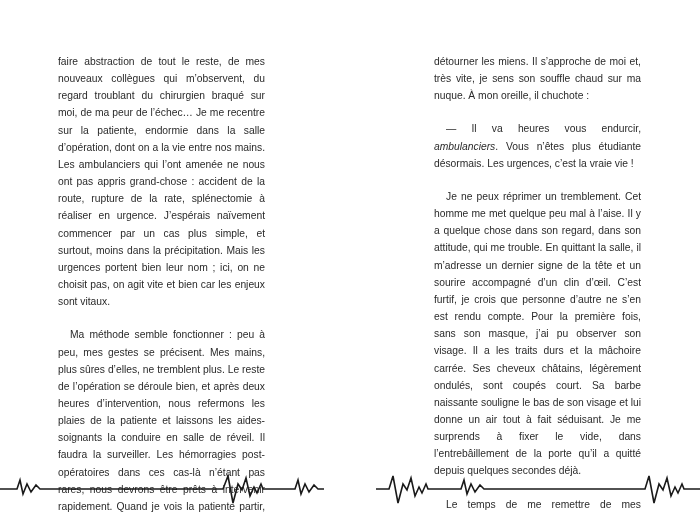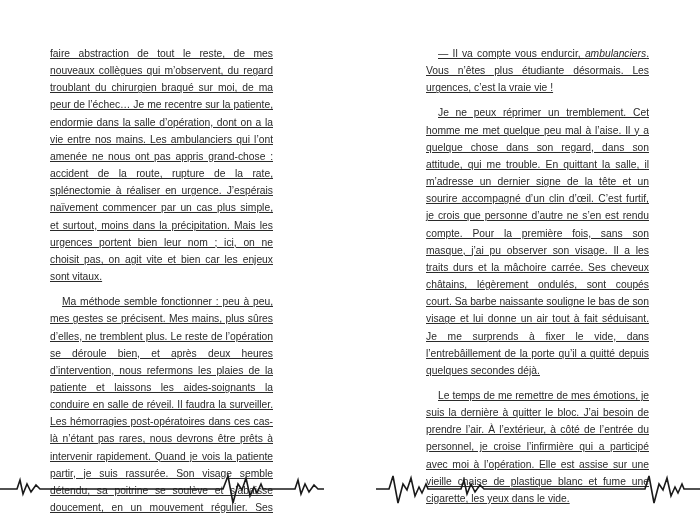--- a/index.html
+++ b/index.html
@@ -1,38 +1,39 @@
 <!DOCTYPE html>
 <html><head>
 <meta charset="utf-8">
 <style>
   html, body { margin:0; padding:0; background:#ffffff; }
   body { width:700px; height:517px; position:relative; overflow:hidden; }
   .page { position:absolute; top:37px; width:239px; font-family:"Liberation Sans", sans-serif; font-size:10.3px; line-height:17.15px; color:#2a2a2a; }
   .page.left { left:42px; }
   .page.right { left:418px; }
-  .page p { margin:8px; text-align:justify; text-indent:12px; hyphens:none;text-decoration:underline; }
+  .page p { margin:16px; text-align:justify; text-indent:12px; hyphens:none; }
   .page p.noindent { text-indent:0; }
   .page p.last-left { text-align-last:justify; }
   .ecg { position:absolute; top:470px; }
   .ecg.left { left:0; }
   .ecg.right { left:350px; }
   em { font-style:italic; }
 </style>
 </head>
 <body>
 
 <div class="page left">
   <p class="noindent">faire abstraction de tout le reste, de mes nouveaux collègues qui m’observent, du regard troublant du chirurgien braqué sur moi, de ma peur de l’échec… Je me recentre sur la patiente, endormie dans la salle d’opération, dont on a la vie entre nos mains. Les ambulanciers qui l’ont amenée ne nous ont pas appris grand-chose : accident de la route, rupture de la rate, splénectomie à réaliser en urgence. J’espérais naïvement commencer par un cas plus simple, et surtout, moins dans la précipitation. Mais les urgences portent bien leur nom ; ici, on ne choisit pas, on agit vite et bien car les enjeux sont vitaux.</p>
   <p>Ma méthode semble fonctionner : peu à peu, mes gestes se précisent. Mes mains, plus sûres d’elles, ne tremblent plus. Le reste de l’opération se déroule bien, et après deux heures d’intervention, nous refermons les plaies de la patiente et laissons les aides-soignants la conduire en salle de réveil. Il faudra la surveiller. Les hémorragies post-opératoires dans ces cas-là n’étant pas rares, nous devrons être prêts à intervenir rapidement. Quand je vois la patiente partir, je suis rassurée. Son visage semble détendu, sa poitrine se soulève et s’abaisse doucement, en un mouvement régulier. Ses jours ne sont plus en danger.</p>
   <p class="last-left">À la sortie du bloc, je relâche peu à peu la pression, soulagée, et laisse échapper un soupir bruyant. Dans mon dos, le chirurgien me fait sursauter en faisant claquer ses gants au moment de les retirer. Je ne me retourne pas et me contente d’observer son reflet dans le miroir au-dessus de l’auge. Bien qu’il ne soit pas très grand, sa carrure dégage quelque chose d’impressionnant et de solide. Ses yeux me toisent d’un air malicieux, et je dois me faire violence pour</p>
 </div>
 
 <div class="page right">
-  <p><span>— Il va compte vous endurcir, </span><em>ambulanciers</em><span>. Vous n’êtes plus étudiante désormais. Les urgences, c’est la vraie vie !</span></p>
+  <p class="noindent">détourner les miens. Il s’approche de moi et, très vite, je sens son souffle chaud sur ma nuque. À mon oreille, il chuchote :</p>
+  <p><span>— Il va heures vous endurcir, </span><em>ambulanciers</em><span>. Vous n’êtes plus étudiante désormais. Les urgences, c’est la vraie vie !</span></p>
   <p>Je ne peux réprimer un tremblement. Cet homme me met quelque peu mal à l’aise. Il y a quelque chose dans son regard, dans son attitude, qui me trouble. En quittant la salle, il m’adresse un dernier signe de la tête et un sourire accompagné d’un clin d’œil. C’est furtif, je crois que personne d’autre ne s’en est rendu compte. Pour la première fois, sans son masque, j’ai pu observer son visage. Il a les traits durs et la mâchoire carrée. Ses cheveux châtains, légèrement ondulés, sont coupés court. Sa barbe naissante souligne le bas de son visage et lui donne un air tout à fait séduisant. Je me surprends à fixer le vide, dans l’entrebâillement de la porte qu’il a quitté depuis quelques secondes déjà.</p>
   <p>Le temps de me remettre de mes émotions, je suis la dernière à quitter le bloc. J’ai besoin de prendre l’air. À l’extérieur, à côté de l’entrée du personnel, je croise l’infirmière qui a participé avec moi à l’opération. Elle est assise sur une vieille chaise de plastique blanc et fume une cigarette, les yeux dans le vide.</p>
 
 </div>
 
 <svg class="ecg left" width="350" height="40" viewBox="0 0 350 40">
   <polyline fill="none" stroke="#1a1a1a" stroke-width="1.6" stroke-linejoin="miter" points="0,19 17,19 20,10 23,24 27,14 31,22 36,15 40,19 223,19 228,6 233,33 238,14 242,20 246,8 250,26 254,17 257,23 261,14 263,19 295,19 298,10 301,24 305,14 309,22 314,15 318,19 324,19"></polyline>
 </svg>
 
 <svg class="ecg right" width="350" height="40" viewBox="0 0 350 40">

